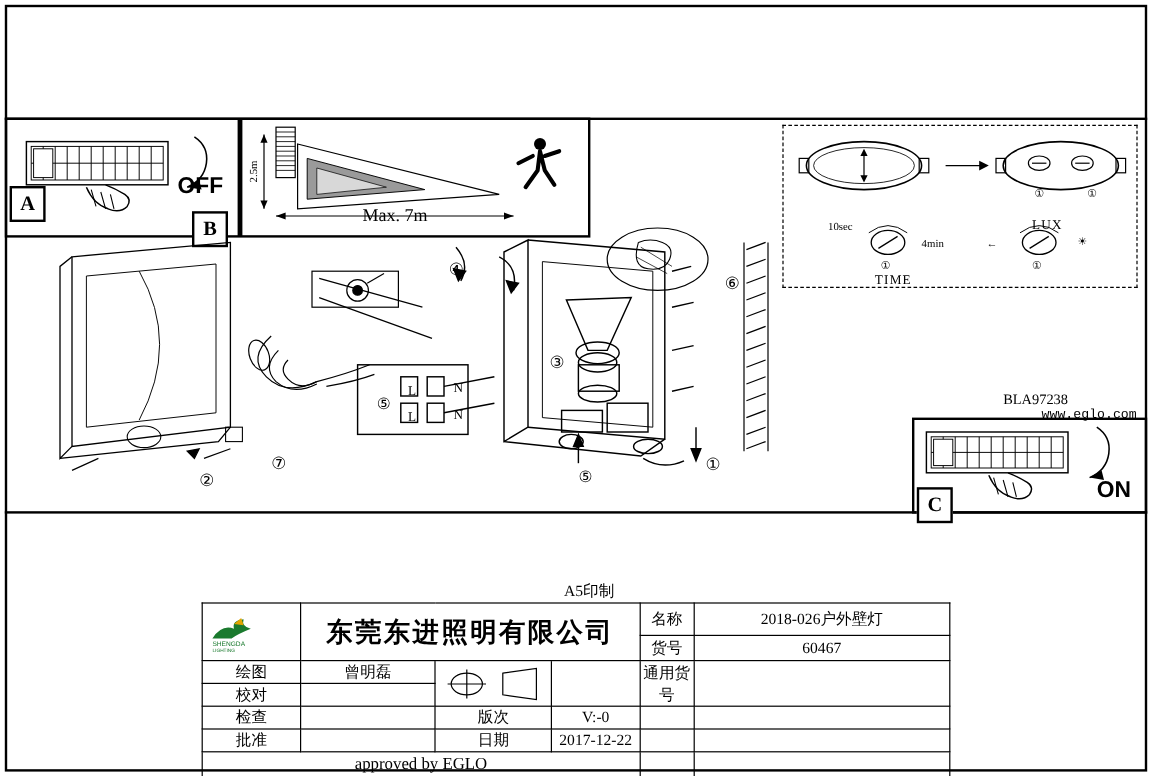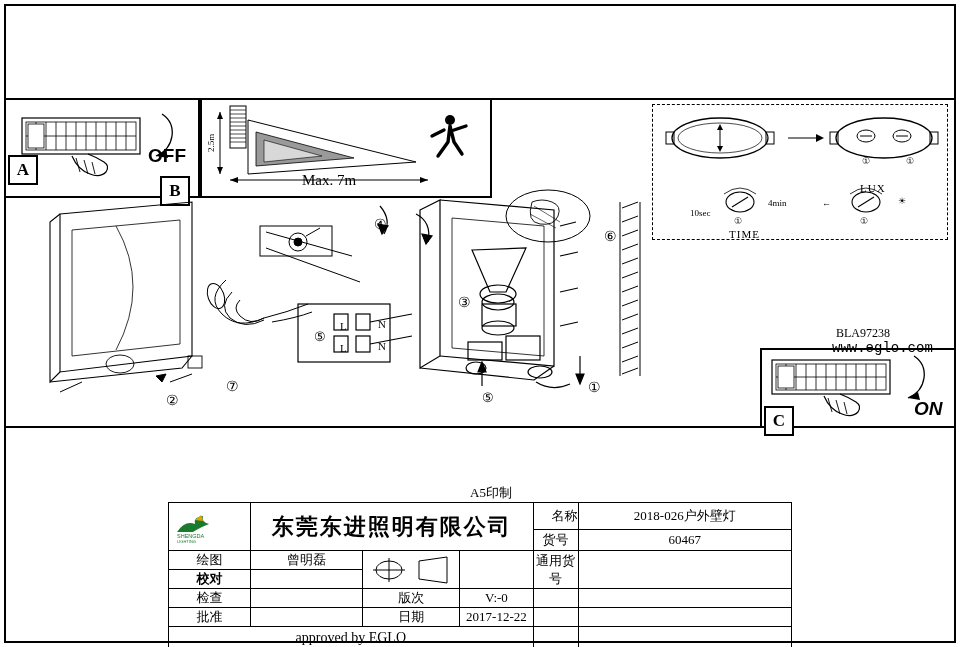--- a/index.html
+++ b/index.html
@@ -123,32 +123,32 @@
     <ellipse cx="80" cy="92" rx="14" ry="10" fill="none" stroke="#000" stroke-width="1.1"></ellipse>
     <line x1="72" y1="97" x2="88" y2="87" stroke="#000" stroke-width="1.1"></line>
     <path d="M64 84 q16 -12 32 0" fill="none" stroke="#000" stroke-width="0.8"></path>
     <ellipse cx="206" cy="92" rx="14" ry="10" fill="none" stroke="#000" stroke-width="1.1"></ellipse>
     <line x1="198" y1="97" x2="214" y2="87" stroke="#000" stroke-width="1.1"></line>
     <path d="M190 84 q16 -12 32 0" fill="none" stroke="#000" stroke-width="0.8"></path>
     <text x="74" y="114" font-size="9">①</text>
     <text x="200" y="114" font-size="9">①</text>
   </svg>
   <div class="lbl" style="left:729px;top:182px;font-size:11px;letter-spacing:1px;margin-top:46px;">TIME</div>
-  <div class="lbl" style="left:690px;top:208px;font-size:9px;">10sec</div>
+  <div class="lbl" style="left:690px;top:184px;font-size:9px;">10sec</div>
   <div class="lbl" style="left:768px;top:198px;font-size:9px;">4min</div>
   <div class="lbl" style="left:860px;top:182px;font-size:11px;letter-spacing:1px;">LUX</div>
   <div class="lbl" style="left:822px;top:198px;font-size:9px;">←</div>
   <div class="lbl" style="left:898px;top:196px;font-size:9px;">☀</div>
 
   <div class="lbl mono" style="left:836px;top:326px;font-size:12px;font-family:Liberation Serif, serif;">BLA97238</div>
-  <div class="lbl mono" style="left:832px;top:340px;font-size:14px;">www.eglo.com</div>
+  <div class="lbl mono" style="left:868px;top:340px;font-size:11px;">www.eglo.com</div>
 
   <div class="box" style="left:760px;top:348px;width:196px;height:80px;"></div>
   <div class="tag" style="left:764px;top:406px;width:26px;height:26px;font-size:17px;">C</div>
-  <div class="lbl" style="left:914px;top:398px;font-size:19px;font-weight:bold;font-family:'Liberation Sans',sans-serif;font-style:italic;">ON</div>
+  <div class="lbl" style="left:914px;top:398px;font-size:19px;font-weight:bold;font-family:'Liberation Sans',sans-serif;">ON</div>
 
   <svg class="abs" style="left:764px;top:352px;" width="190" height="74" viewBox="0 0 190 74">
     <rect x="8" y="8" width="118" height="34" fill="none" stroke="#000" stroke-width="1.2"></rect>
     <rect x="12" y="12" width="110" height="26" fill="none" stroke="#000" stroke-width="0.8"></rect>
     <g stroke="#000" stroke-width="0.8">
       <line x1="22" y1="12" x2="22" y2="38"></line>
         <line x1="32" y1="12" x2="32" y2="38"></line>
       <line x1="42" y1="12" x2="42" y2="38"></line>
         <line x1="52" y1="12" x2="52" y2="38"></line>
       <line x1="62" y1="12" x2="62" y2="38"></line>
@@ -291,21 +291,21 @@
           <tr>
         <td rowspan="2" style="width:78px;height:28px;padding:2px;">
           <svg width="70" height="26" viewBox="0 0 70 26">
             <path d="M6 18 q8 -12 18 -8 q-2 -7 8 -8 q-2 6 6 8 q-10 4 -16 8 z" fill="#1a7a2e"></path>
             <path d="M24 6 l6 -5 l2 6 z" fill="#e2a400"></path>
             <text x="6" y="24" font-size="5.5" fill="#1a7a2e" font-family="Liberation Sans, sans-serif">SHENGDA</text>
             <text x="6" y="29" font-size="4" fill="#1a7a2e" font-family="Liberation Sans, sans-serif">LIGHTING</text>
           </svg>
         </td>
         <td rowspan="2" colspan="3" style="width:262px;font-size:22px;font-weight:bold;font-family:Liberation Sans, sans-serif;letter-spacing:2px;">东莞东进照明有限公司</td>
-        <td style="width:48px;height:26px;text-align:right;">名称</td>
+        <td style="width:48px;height:26px;">名称</td>
         <td style="width:236px;margin-top:40px;">2018-026户外壁灯</td>
       </tr>
       <tr>
         <td style="height:20px;">货号</td>
         <td>60467</td>
       </tr>
       <tr>
         <td style="width:48px;height:17px;">绘图</td>
         <td style="width:124px;">曾明磊</td>
         <td rowspan="2" style="width:60px;">
@@ -316,21 +316,21 @@
             <path d="M56 8 L84 4 L84 30 L56 26 Z" fill="none" stroke="#000" stroke-width="1"></path>
           </svg>
         </td>
         <td rowspan="2" style="width:78px;"></td>
         <td rowspan="2" style="height:34px;">
           <span>通用货号</span>
         </td>
         <td rowspan="2"></td>
       </tr>
       <tr>
-        <td style="height:17px;font-weight:bold;">校对</td>
+        <td style="height:17px;">校对</td>
         <td></td>
       </tr>
       <tr>
         <td style="height:17px;">检查</td>
         <td></td>
         <td>版次</td>
         <td>V:-0</td>
         <td></td>
         <td></td>
       </tr>

